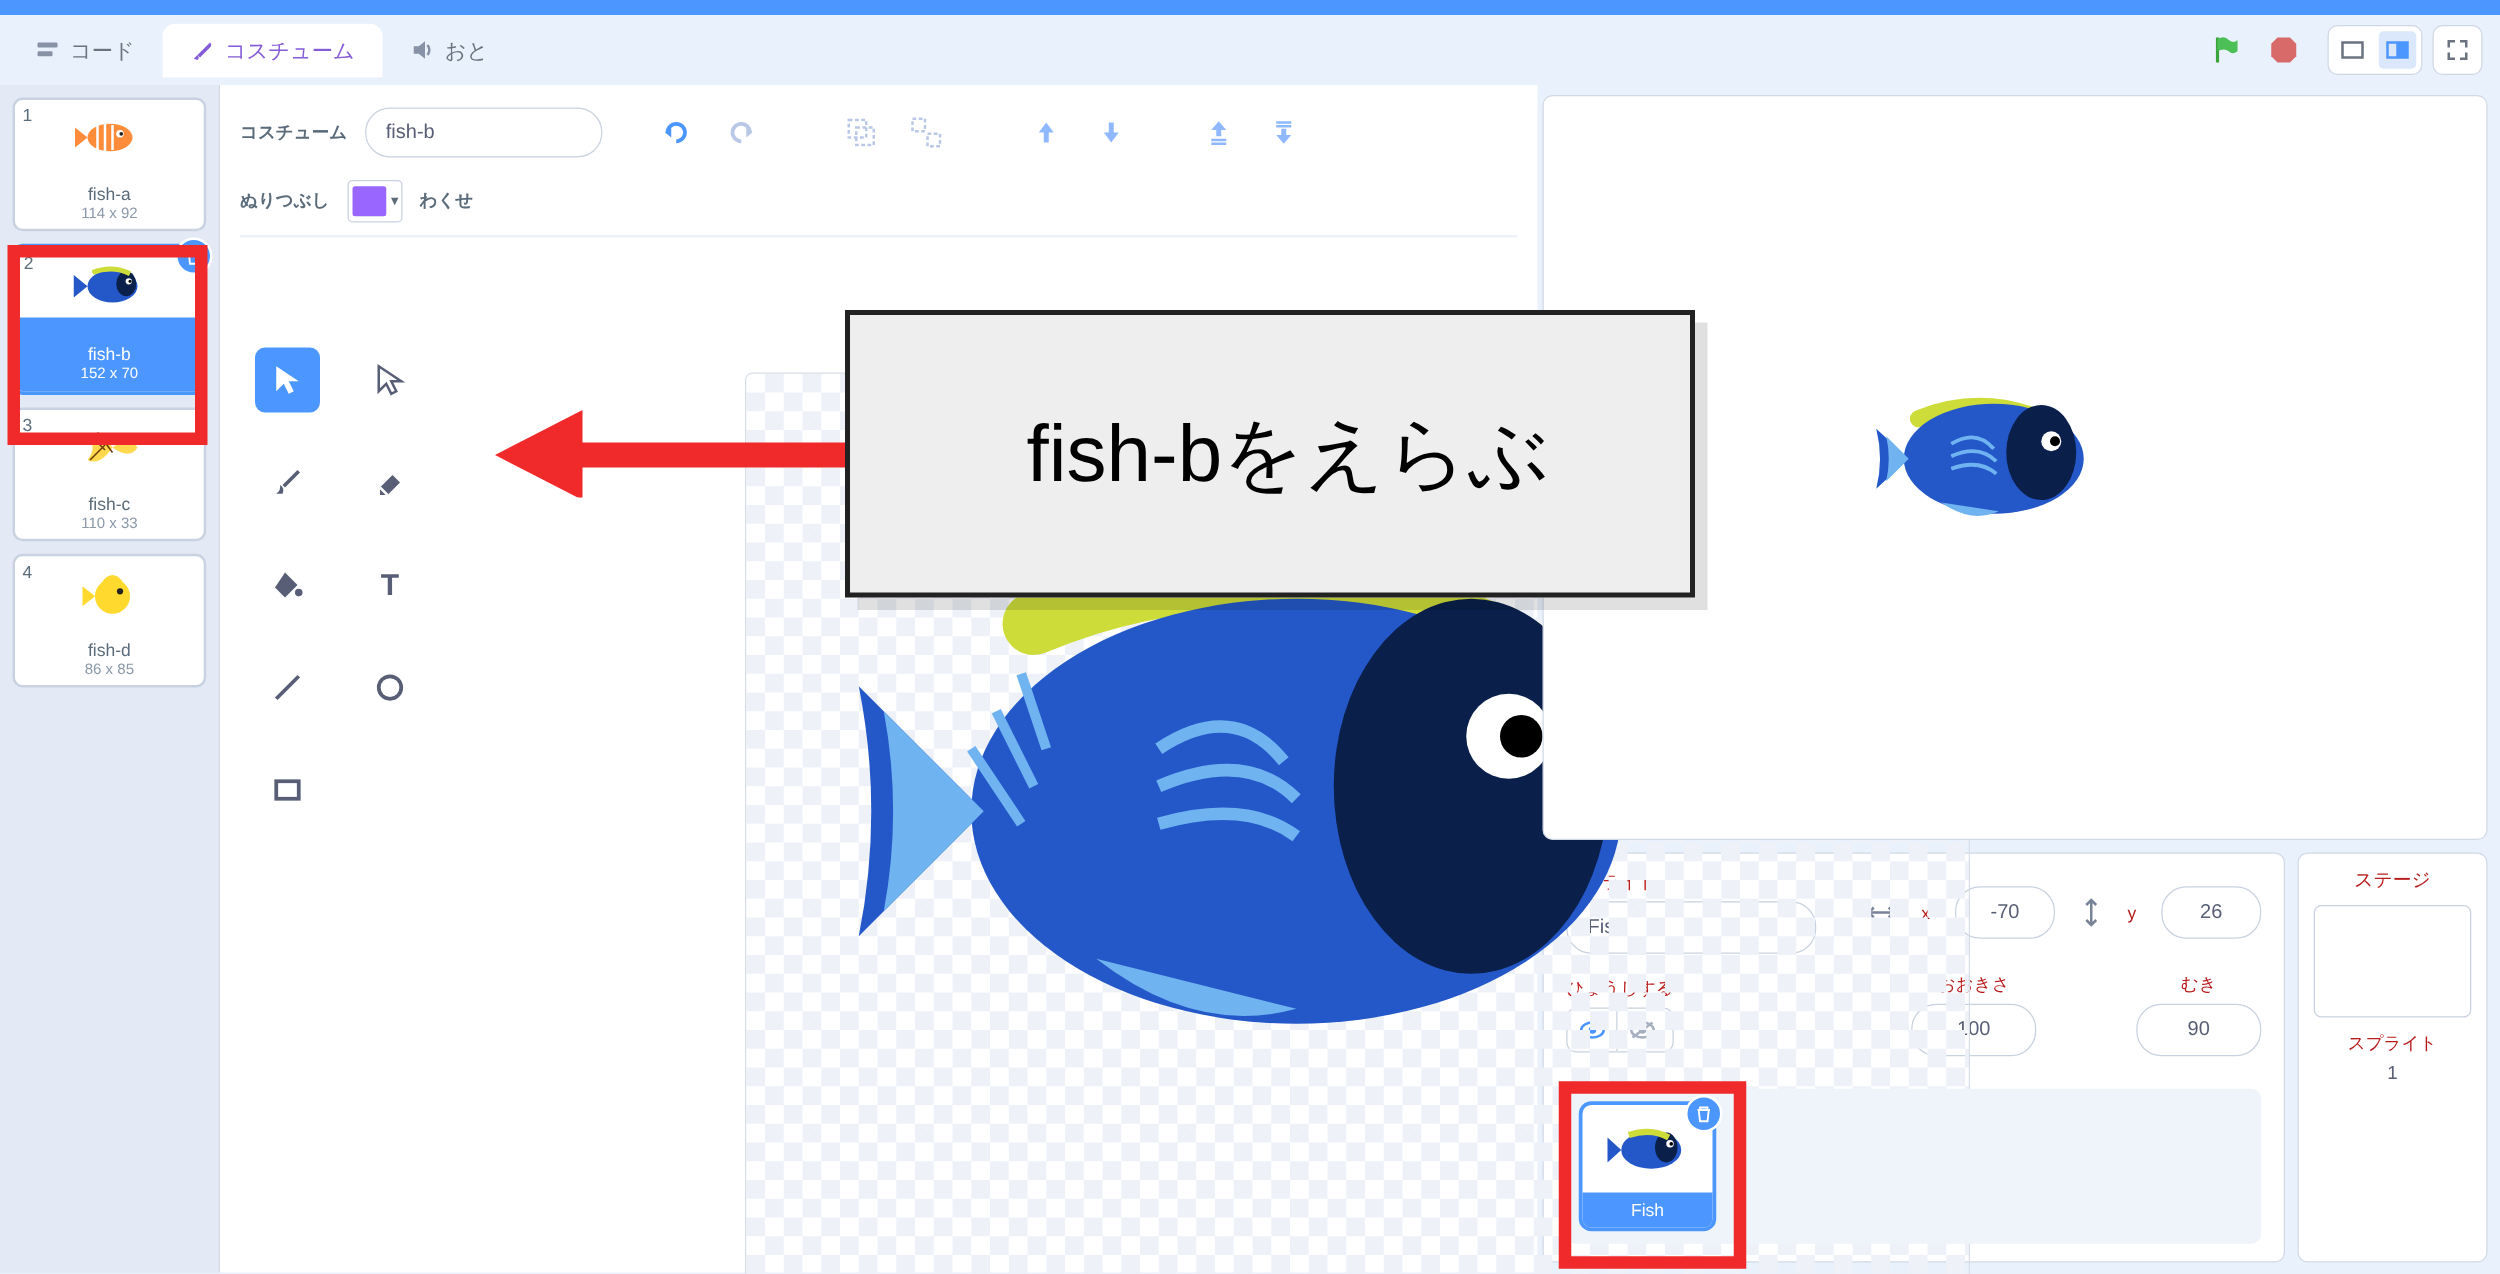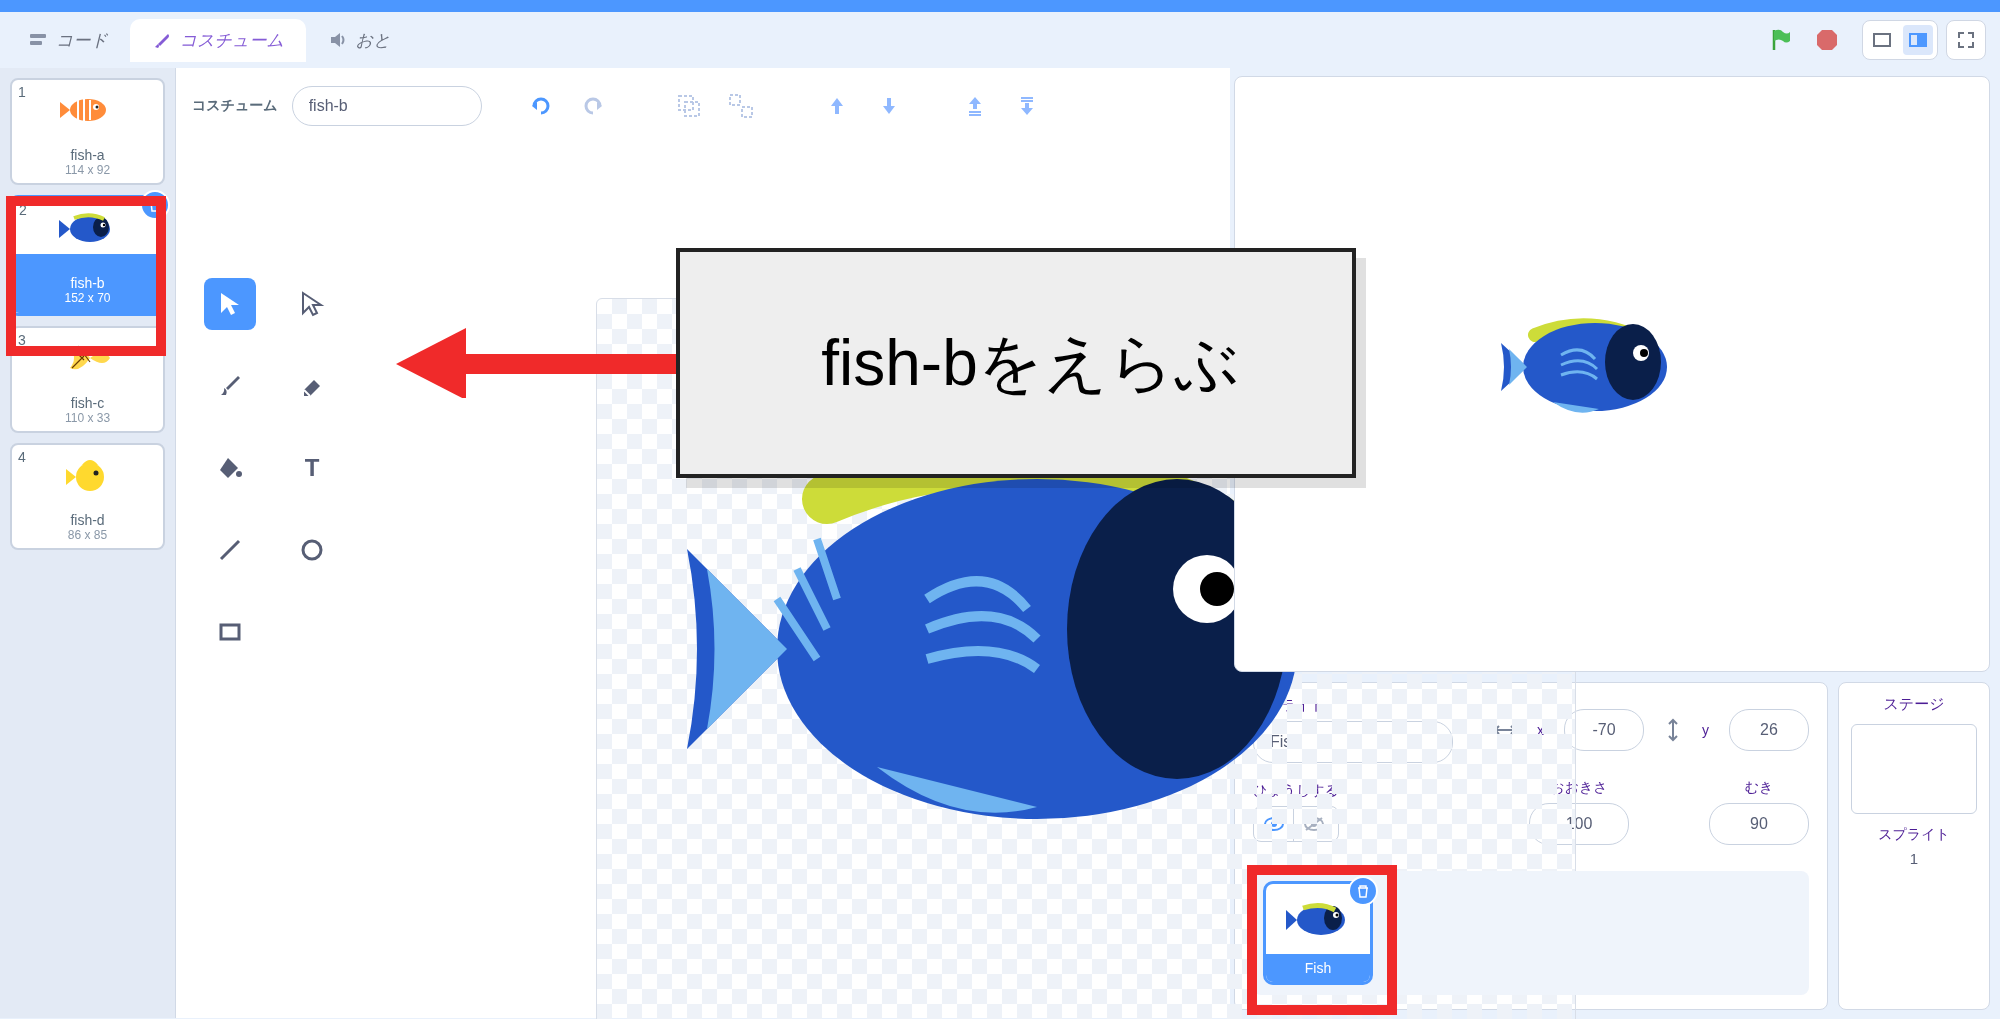--- a/index.html
+++ b/index.html
@@ -1,20 +1,20 @@
 <!DOCTYPE html>
 <html><head>
 <meta charset="utf-8">
 <style>
   * { box-sizing: border-box; margin: 0; padding: 0; font-family: "Helvetica Neue", Arial, sans-serif; }
   body { background: #e9f1fc; width: 2000px; height: 1019px; overflow: hidden; position: relative; }
 
   .topbar { height: 12px; background: #4c97ff; }
 
-  .header { height: 56px; background: #e9f1fc; display: flex; align-items: center; padding: 0 6px; gap: 0; font-style: italic; }
+  .header { height: 56px; background: #e9f1fc; display: flex; align-items: center; padding: 0 6px; gap: 0; }
   .tabs { display: flex; gap: 0; }
   .tab { display: flex; align-items: center; gap: 8px; padding: 10px 22px; border-radius: 10px 10px 0 0; font-size: 17px; color: #6b7280; cursor: pointer; }
   .tab.active { background: #fff; color: #855cd6; }
   .tab .ico { width: 20px; height: 20px; display: flex; align-items: center; justify-content: center; }
 
   .header-right { margin-left: auto; display: flex; align-items: center; gap: 8px; padding-right: 8px; }
   .layout-group { display: flex; gap: 6px; border: 1px solid #d0d7e4; border-radius: 8px; padding: 4px; background: #fff; }
   .layout-btn { width: 30px; height: 30px; display: flex; align-items: center; justify-content: center; border-radius: 4px; }
   .layout-btn.active { background: #dbe7fb; }
 
@@ -62,21 +62,21 @@
   .callout-shadow { position:absolute; left:510px; top:190px; width:680px; height:230px; background:rgba(0,0,0,0.12); z-index:49;}
   .arrow { position:absolute; left:220px; top:260px; z-index:48;}
 
   .right-col { width:770px; display:flex; flex-direction:column; gap:10px; padding:8px 10px 8px 4px;}
   .stage { flex:1; background:#fff; border:1px solid #d1d9e6; border-radius:8px; height:560px; position:relative; overflow:hidden;}
   .stage .stage-fish { position:absolute; left:260px; top:230px;}
 
   .sprite-panel { display:flex; gap:10px;}
   .sprite-info { flex:1; background:#fff; border:1px solid #d1d9e6; border-radius:8px; padding:14px 18px; display:flex; flex-direction:column; gap:16px;}
   .sp-row { display:flex; align-items:center; gap:20px;}
-  .sp-label { font-size:14px; color:#4c1d95;}
+  .sp-label { font-size:14px; color:#b91c1c;}
   .sp-input { height:42px; border:1px solid #c9d2e0; border-radius:20px; padding:0 16px; font-size:16px; color:#575e75; text-align:center;}
   .eye-group { display:flex; border:1px solid #c9d2e0; border-radius:8px; overflow:hidden;}
   .eye-btn { width:40px; height:34px; display:flex; align-items:center; justify-content:center;}
 
   .stage-side { width:170px; background:#fff; border:1px solid #d1d9e6; border-radius:8px; padding:12px; text-align:center;}
   .stage-thumb { width:100%; height:90px; border:1px solid #c9d2e0; border-radius:6px; margin-top:10px; background:#fff;}
 
   .sprite-list { margin-top:10px; padding:10px; background:#eff4fb; border-radius:8px; display:flex; gap:10px; position:relative;}
   .sprite-card { width:110px; background:#fff; border:3px solid #4c97ff; border-radius:10px; padding:6px; text-align:center; position:relative;}
   .sprite-card .slabel { background:#4c97ff; color:#fff; font-size:14px; margin:-6px; margin-top:6px; padding:6px; border-radius:0 0 7px 7px;}
@@ -282,20 +282,28 @@
         </div>
       <div class="icon-btn">
           <svg width="24" height="24" viewBox="0 0 24 24">
             <path d="M12 21 L18 14 L14 14 L14 9 L10 9 L10 14 L6 14 Z" fill="#8fb8ff"></path>
             <rect x="6" y="3" width="12" height="2" fill="#8fb8ff"></rect>
             <rect x="6" y="6" width="12" height="2" fill="#8fb8ff"></rect>
           </svg>
         </div>
     </div>
 
+    <div class="ed-row2">
+      <span class="ed-label">ぬりつぶし</span>
+      <div class="fill-swatch">
+        <div class="fill-color"></div>
+        <span class="fill-arrow">▼</span>
+      </div>
+      <span class="ed-label">わくせ</span>
+    </div>
 
     <div class="tool-grid">
       <div class="tool active">
         <svg width="30" height="30" viewBox="0 0 30 30">
             <path d="M6 4 L6 24 L12 18 L16 26 L20 24 L16 16 L24 16 Z" fill="#fff"></path>
           </svg>
       </div>
       <div class="tool">
         <svg width="30" height="30" viewBox="0 0 30 30">
             <path d="M6 4 L6 24 L12 18 L16 26 L20 24 L16 16 L24 16 Z" fill="none" stroke="#575e75" stroke-width="2"></path>

